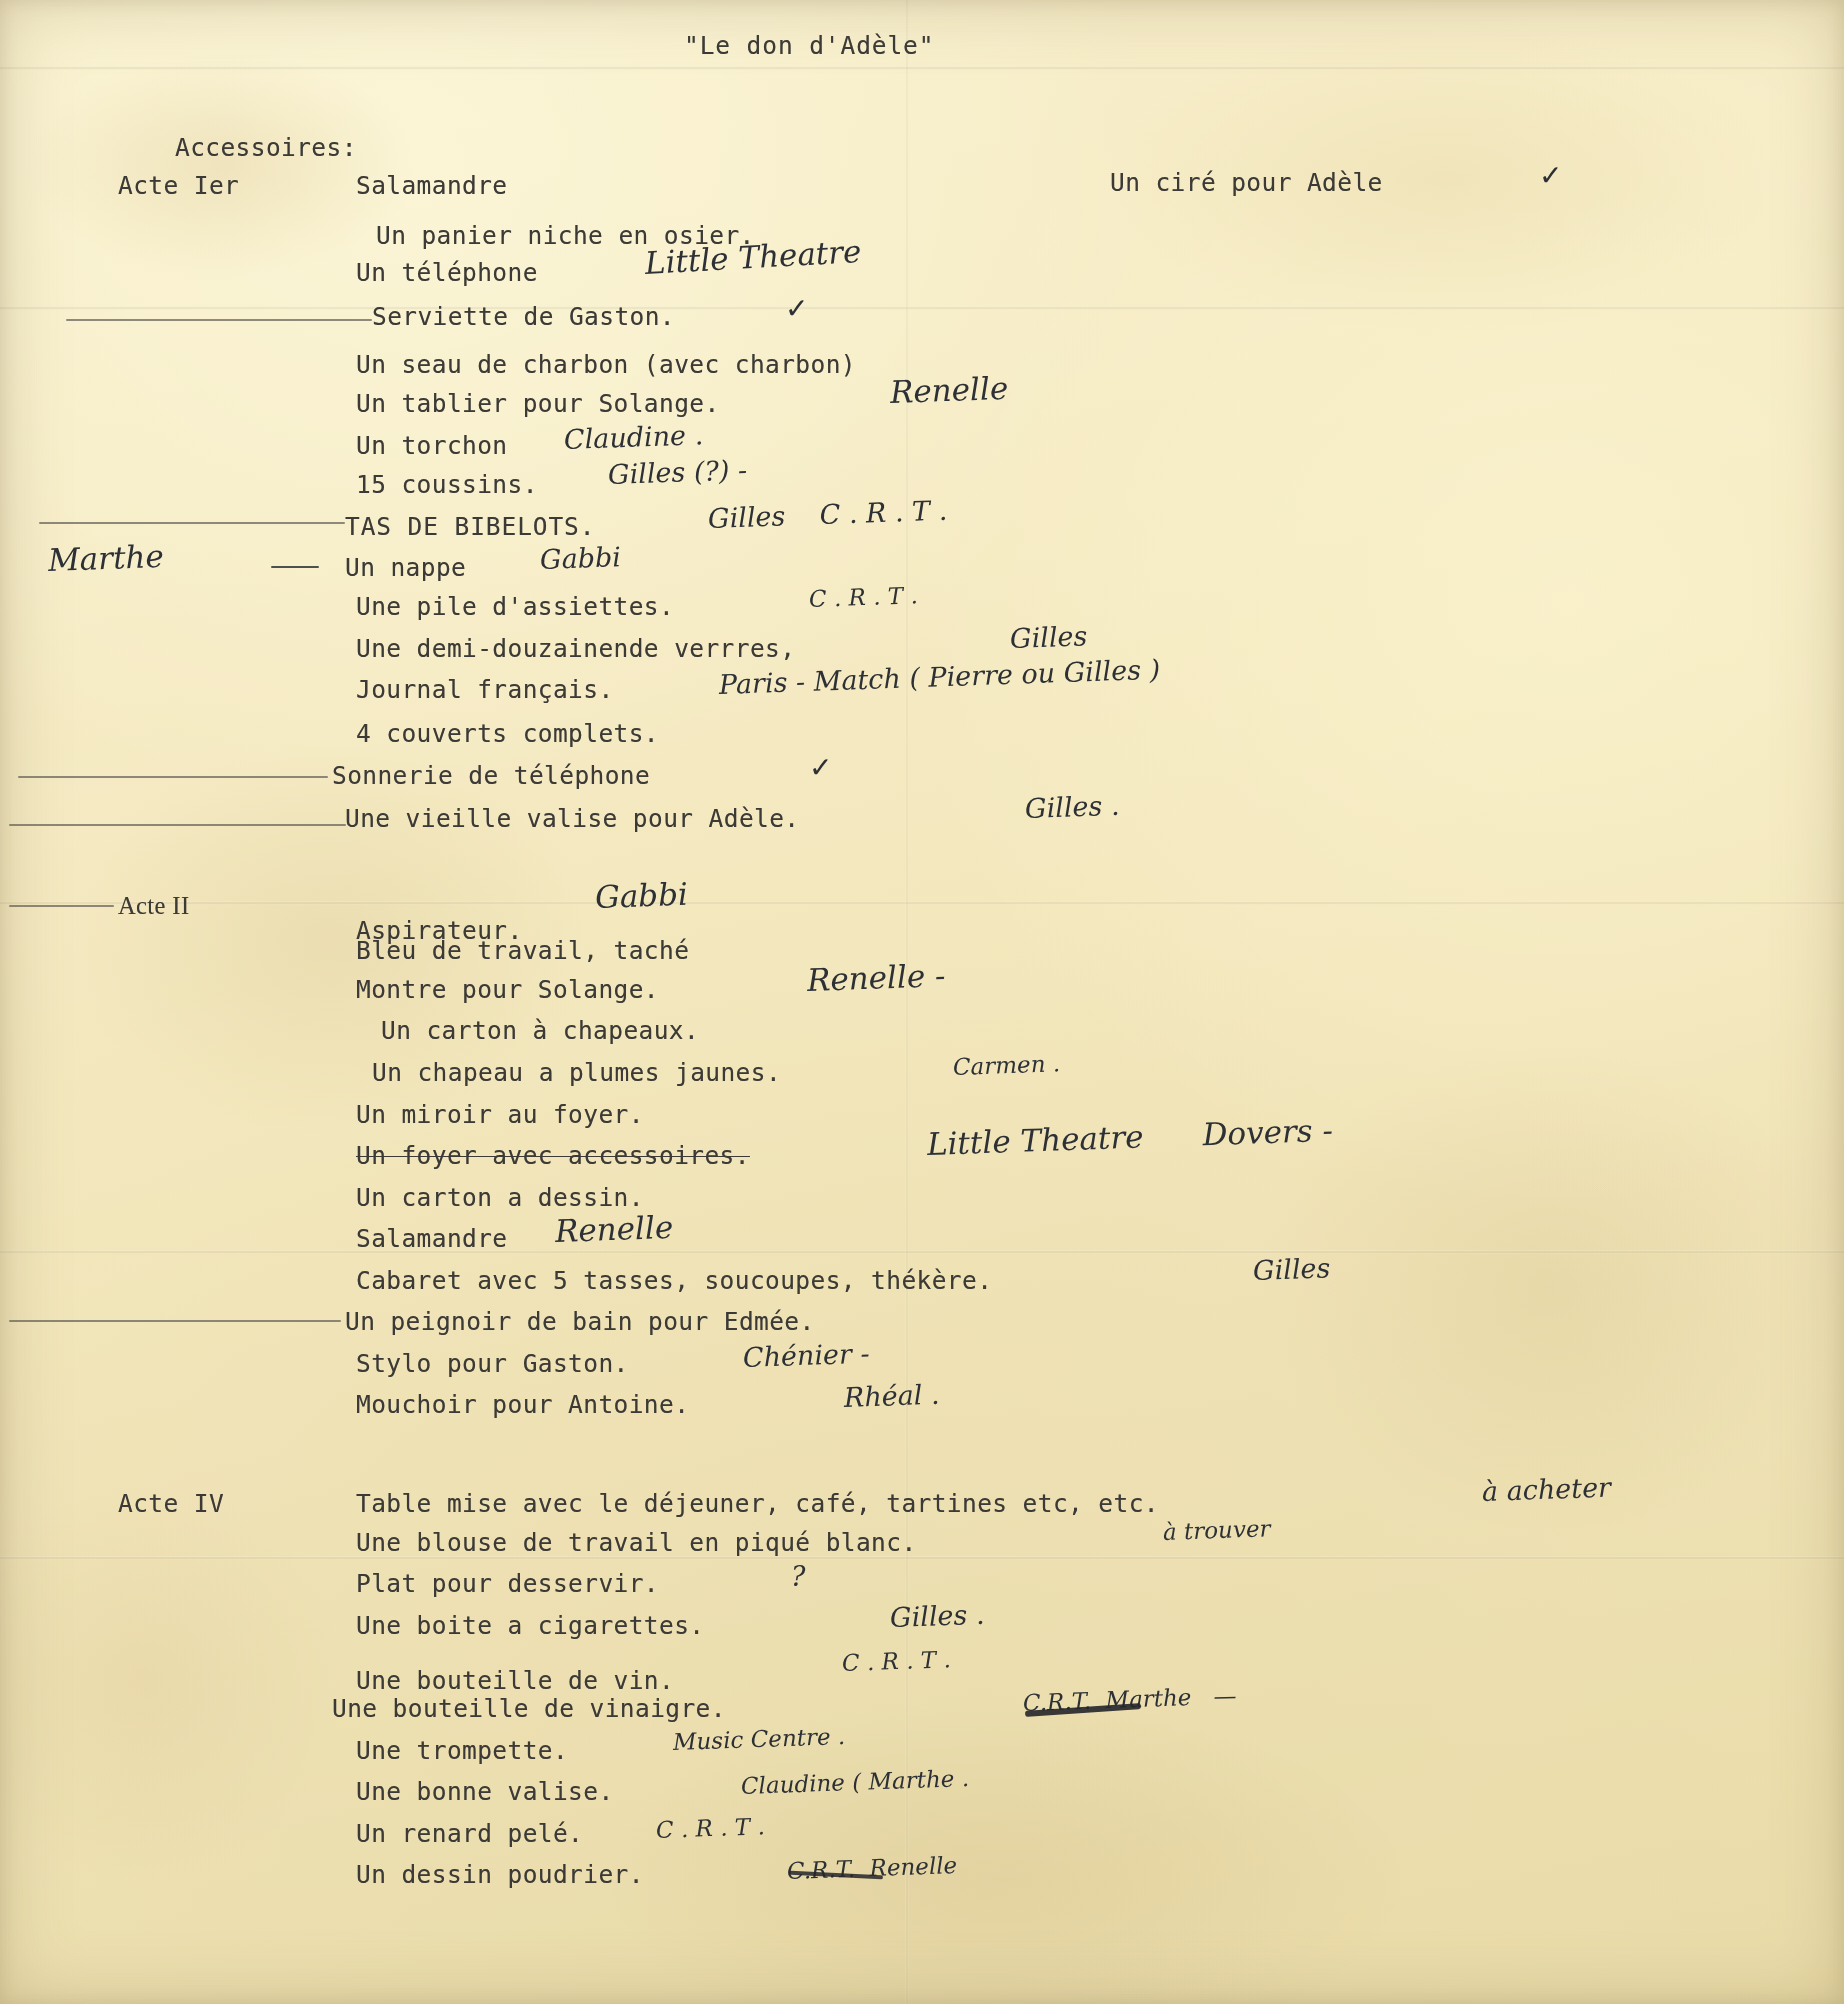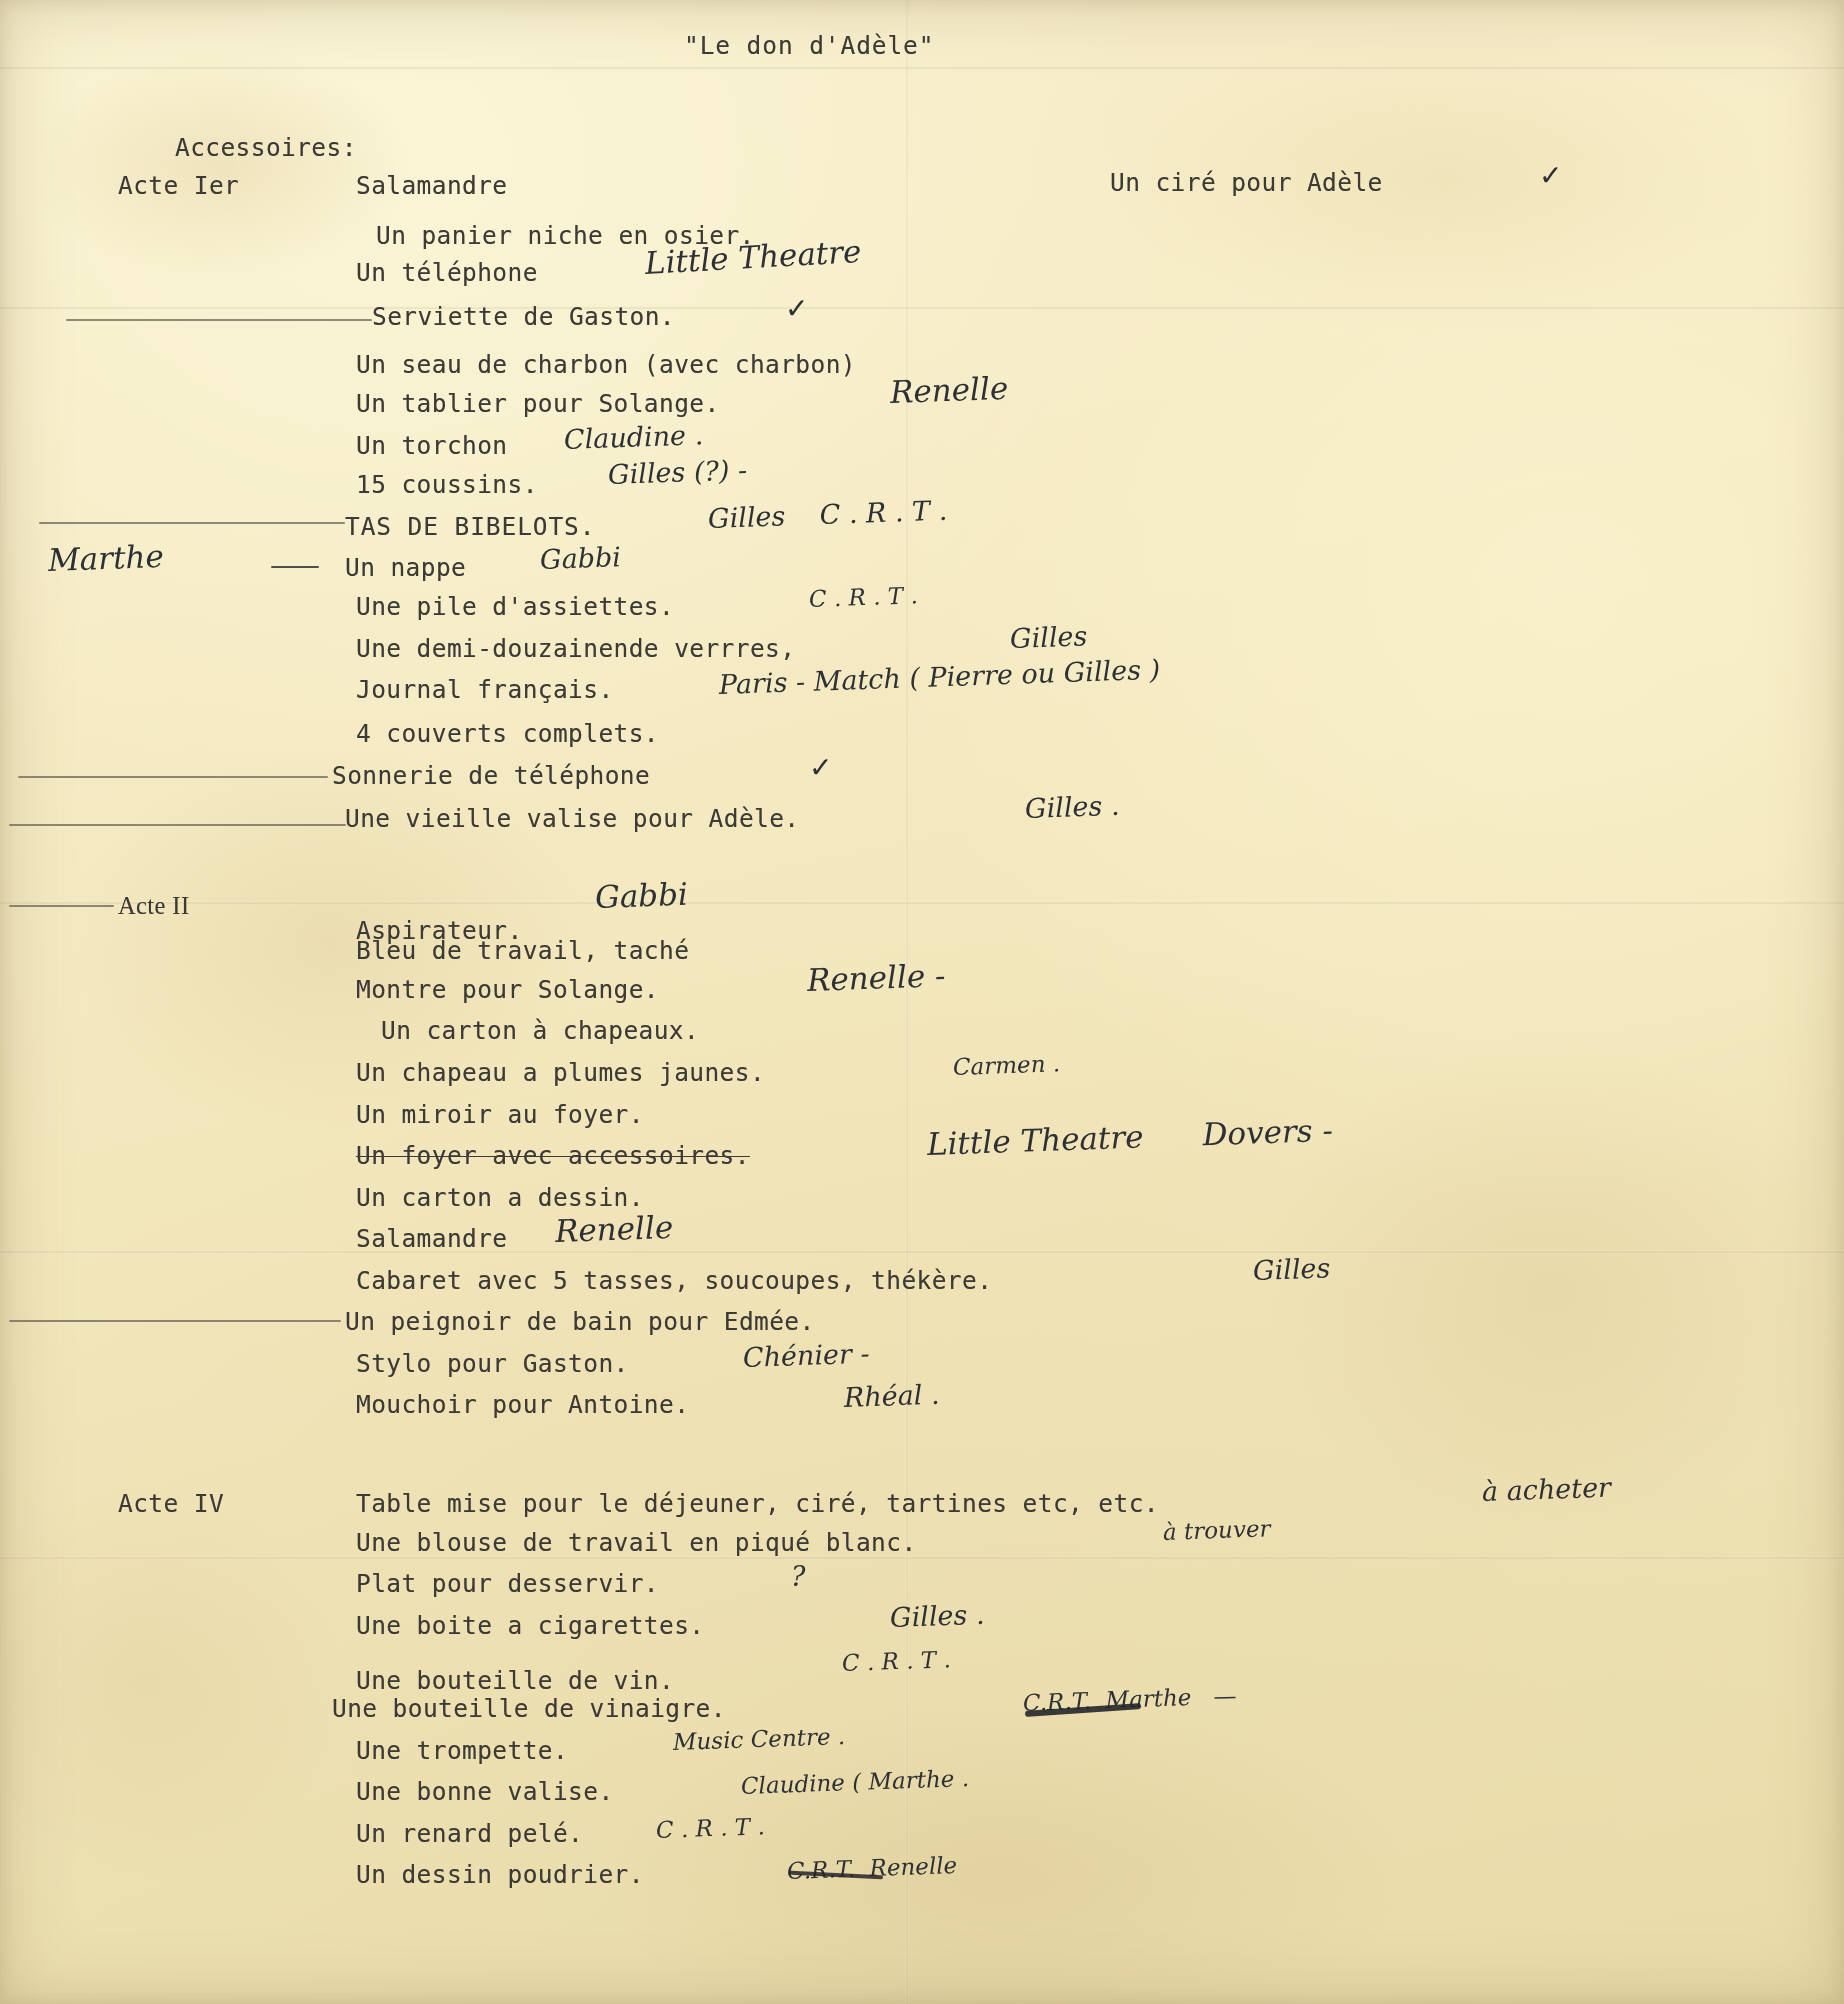--- a/index.html
+++ b/index.html
@@ -228,21 +228,21 @@
   <div class="typed" style="left:356px; top:916px;">Aspirateur.</div>
   <div class="hand lg tilt2" style="left:595px; top:879px;">Gabbi</div>
 
   <div class="typed" style="left:356px; top:936px;">Bleu de travail, taché</div>
 
   <div class="typed" style="left:356px; top:975px;">Montre pour Solange.</div>
   <div class="hand lg tilt2" style="left:807px; top:962px;">Renelle -</div>
 
   <div class="typed" style="left:360px; top:1016px;margin-left:21px;">Un carton à chapeaux.</div>
 
-  <div class="typed" style="left:356px; top:1058px;text-align:right;">Un chapeau a plumes jaunes.</div>
+  <div class="typed" style="left:372px; top:1058px;text-align:right;">Un chapeau a plumes jaunes.</div>
   <div class="hand sm tilt2" style="left:953px; top:1054px;">Carmen .</div>
 
   <div class="typed" style="left:356px; top:1100px;">Un miroir au foyer.</div>
 
   <div class="typed strike" style="left:356px; top:1141px;">Un foyer avec accessoires.</div>
   <div class="hand lg tilt2" style="left:927px; top:1126px;">Little Theatre      Dovers -</div>
 
   <div class="typed" style="left:356px; top:1183px;">Un carton a dessin.</div>
 
   <div class="typed" style="left:356px; top:1224px;">Salamandre</div>
@@ -255,21 +255,21 @@
   <div class="rule" style="left:8.7px; top:1320px; width:332px;"></div>
 
   <div class="typed" style="left:356px; top:1349px;">Stylo pour Gaston.</div>
   <div class="hand tilt2" style="left:743px; top:1342px;">Chénier -</div>
 
   <div class="typed" style="left:356px; top:1390px;">Mouchoir pour Antoine.</div>
   <div class="hand tilt2" style="left:844px; top:1382px;">Rhéal .</div>
 
   <div class="typed" style="left:118px; top:1489px;">Acte IV</div>
 
-  <div class="typed" style="left:356px; top:1489px;">Table mise pour le déjeuner, ciré, tartines etc, etc.</div>
+  <div class="typed" style="left:356px; top:1489px;">Table mise avec le déjeuner, café, tartines etc, etc.</div>
   <div class="hand tilt2" style="left:1482px; top:1476px;">à acheter</div>
 
   <div class="typed" style="left:356px; top:1528px;">Une blouse de travail en piqué blanc.</div>
   <div class="hand sm tilt2" style="left:1163px; top:1519px;">à trouver</div>
 
   <div class="typed" style="left:356px; top:1569px;">Plat pour desservir.</div>
   <div class="hand" style="left:791px; top:1561px;">?</div>
 
   <div class="typed" style="left:356px; top:1611px;">Une boite a cigarettes.</div>
   <div class="hand tilt2" style="left:890px; top:1602px;">Gilles .</div>

